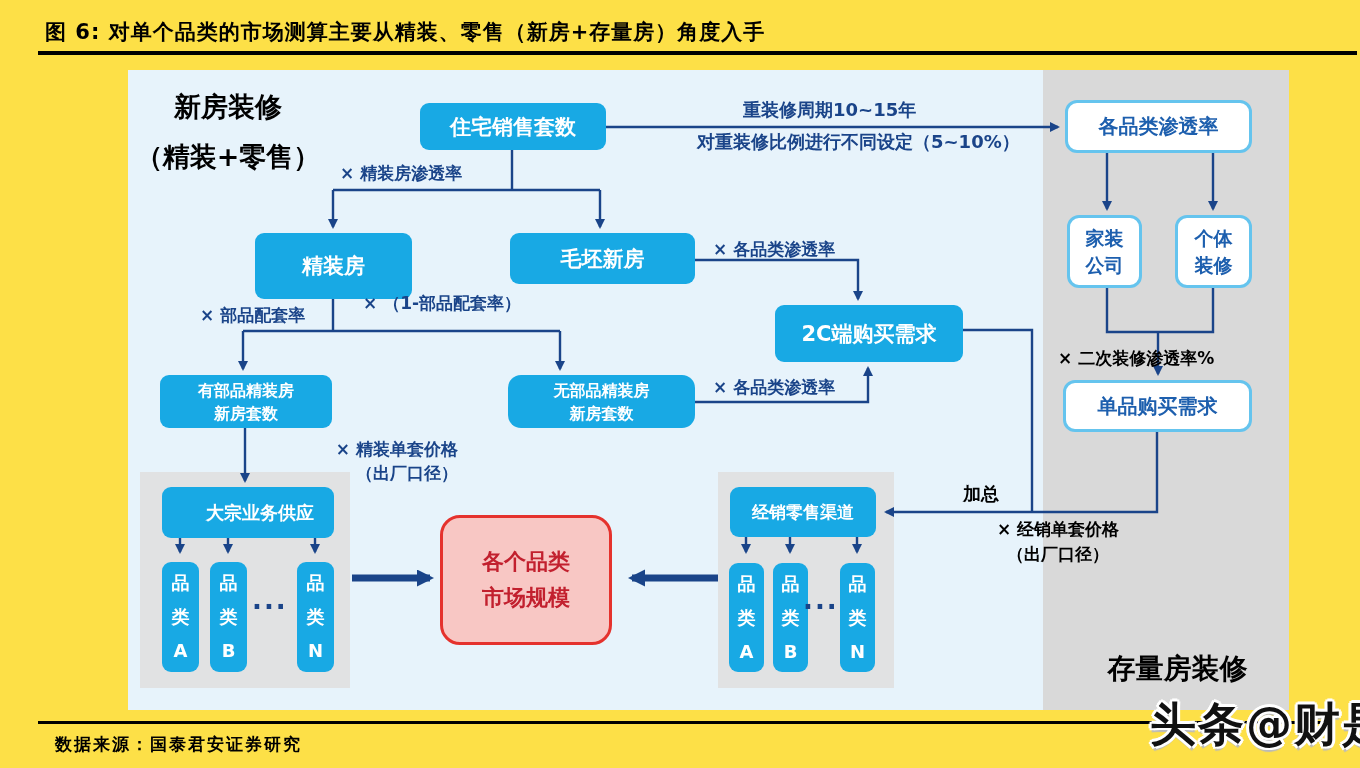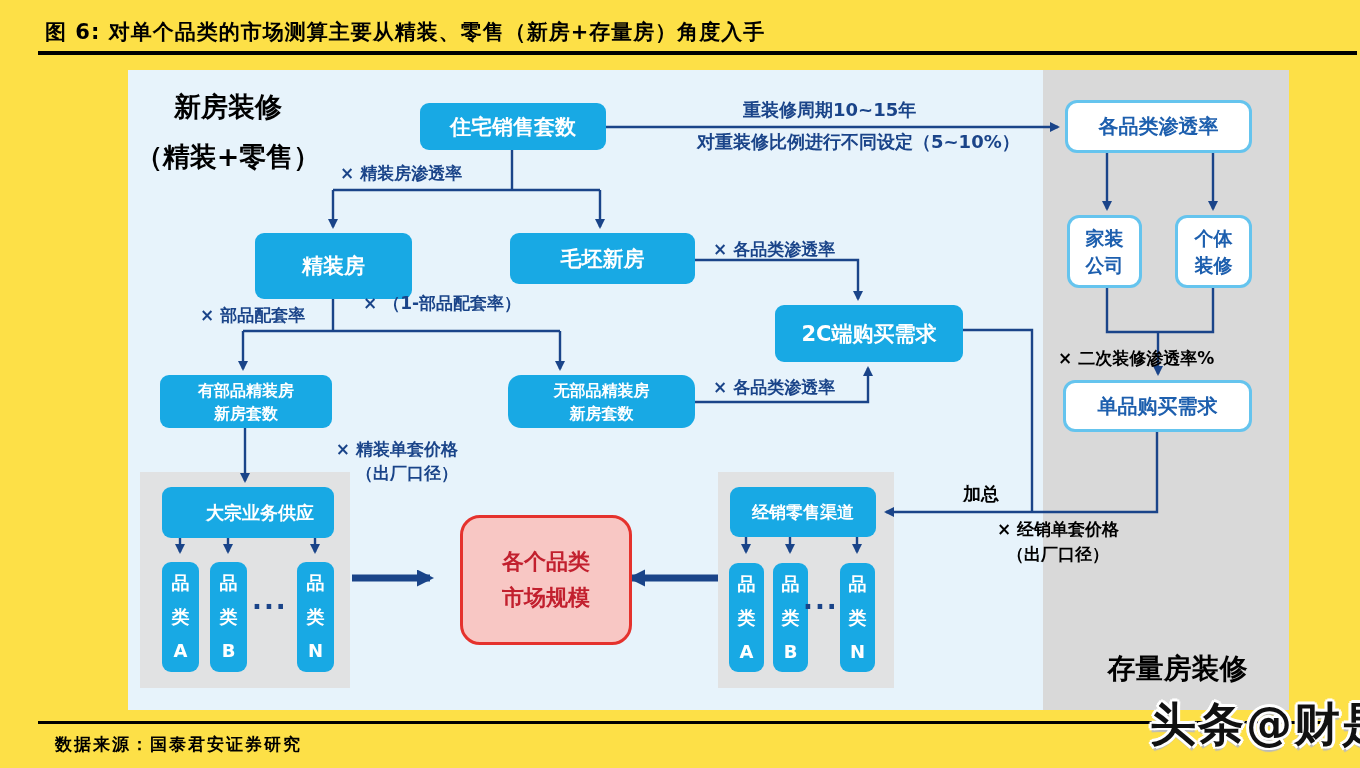--- a/index.html
+++ b/index.html
@@ -44,21 +44,21 @@
   .n-fine{left:255px;top:233px;width:157px;height:66px;font-size:21px;}
   .n-bare{left:510px;top:233px;width:185px;height:51px;font-size:21px;}
   .n-company{left:1067px;top:215px;width:75px;height:73px;font-size:19px;line-height:27px;}
   .n-individual{left:1175px;top:215px;width:77px;height:73px;font-size:19px;line-height:27px;}
   .n-c2c{left:775px;top:305px;width:188px;height:57px;font-size:21px;}
   .n-withparts{left:160px;top:375px;width:172px;height:53px;font-size:16px;line-height:23px;}
   .n-withoutparts{left:508px;top:375px;width:187px;height:53px;font-size:16px;line-height:23px;border-radius:13px;}
   .n-singleitem{left:1063px;top:380px;width:189px;height:52px;font-size:20px;}
   .n-bulk{left:162px;top:487px;width:172px;height:51px;font-size:18px;padding-left:24px;}
   .n-retail{left:730px;top:487px;width:146px;height:50px;font-size:17px;}
-  .n-market{left:440px;top:515px;width:172px;height:130px;margin-left:20px;}
+  .n-market{left:440px;top:515px;width:172px;height:130px;}
 
   .cat-al{left:162px;top:562px;width:37px;height:110px;}
   .cat-bl{left:210px;top:562px;width:37px;height:110px;}
   .cat-nl{left:297px;top:562px;width:37px;height:110px;}
   .cat-ar{left:729px;top:563px;width:35px;height:109px;}
   .cat-br{left:773px;top:563px;width:35px;height:109px;}
   .cat-nr{left:840px;top:563px;width:35px;height:109px;}
   .dots{position:absolute;color:#1a4489;font-weight:bold;font-size:26px;letter-spacing:2px;}
   .dots-l{left:252px;top:592px;}
   .dots-r{left:803px;top:592px;}

